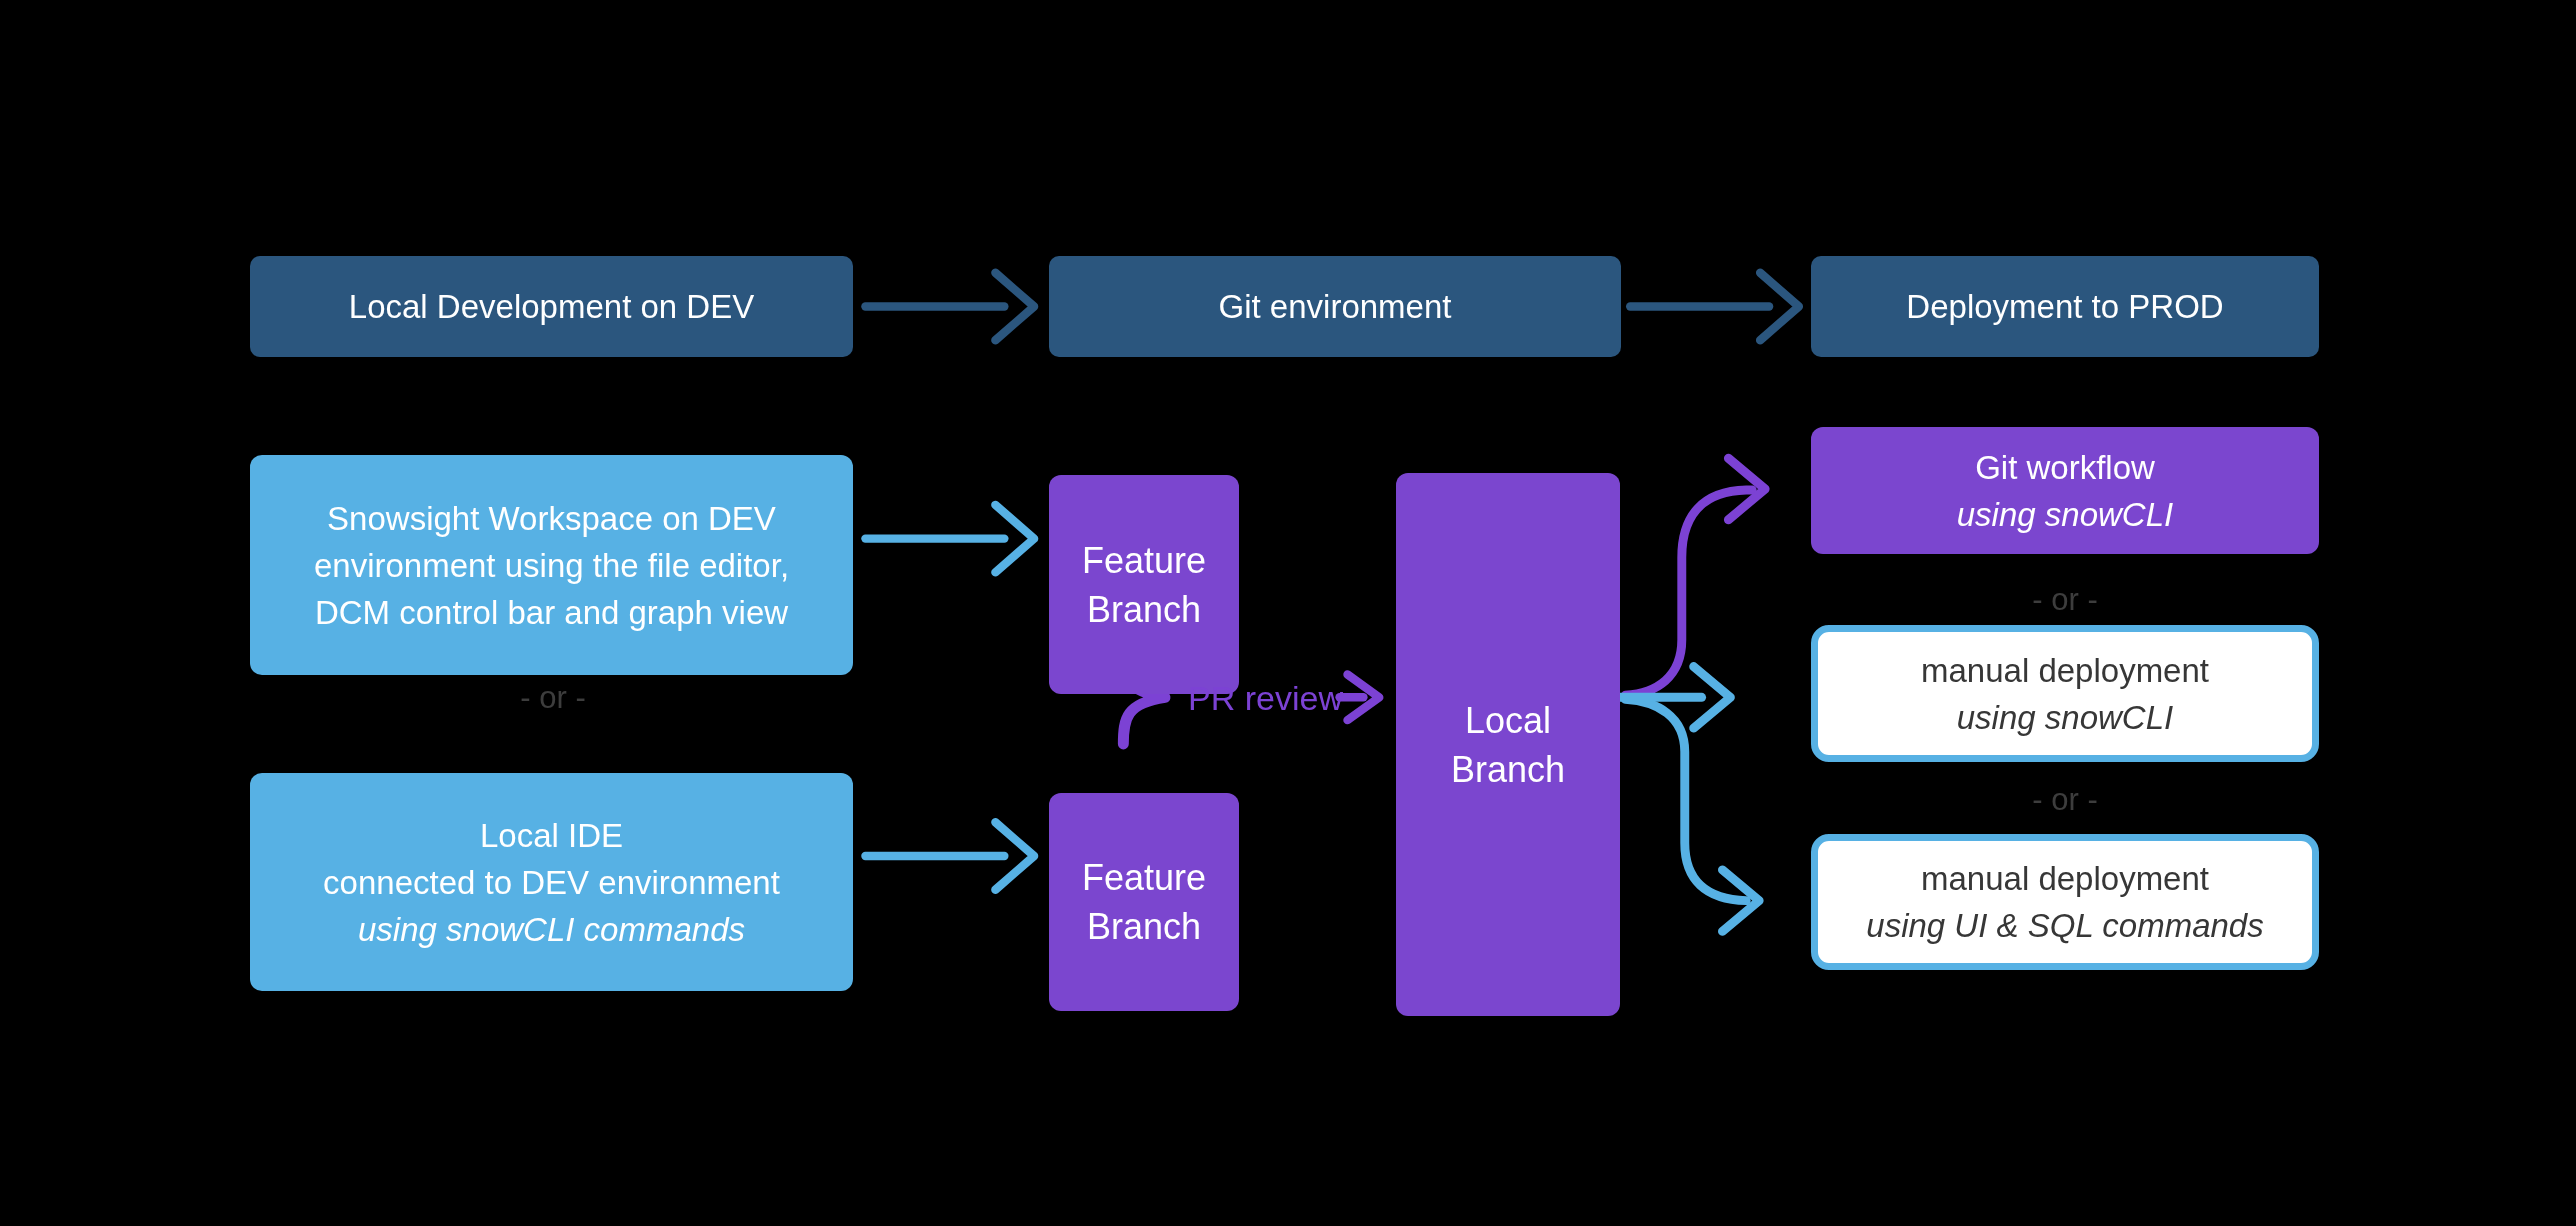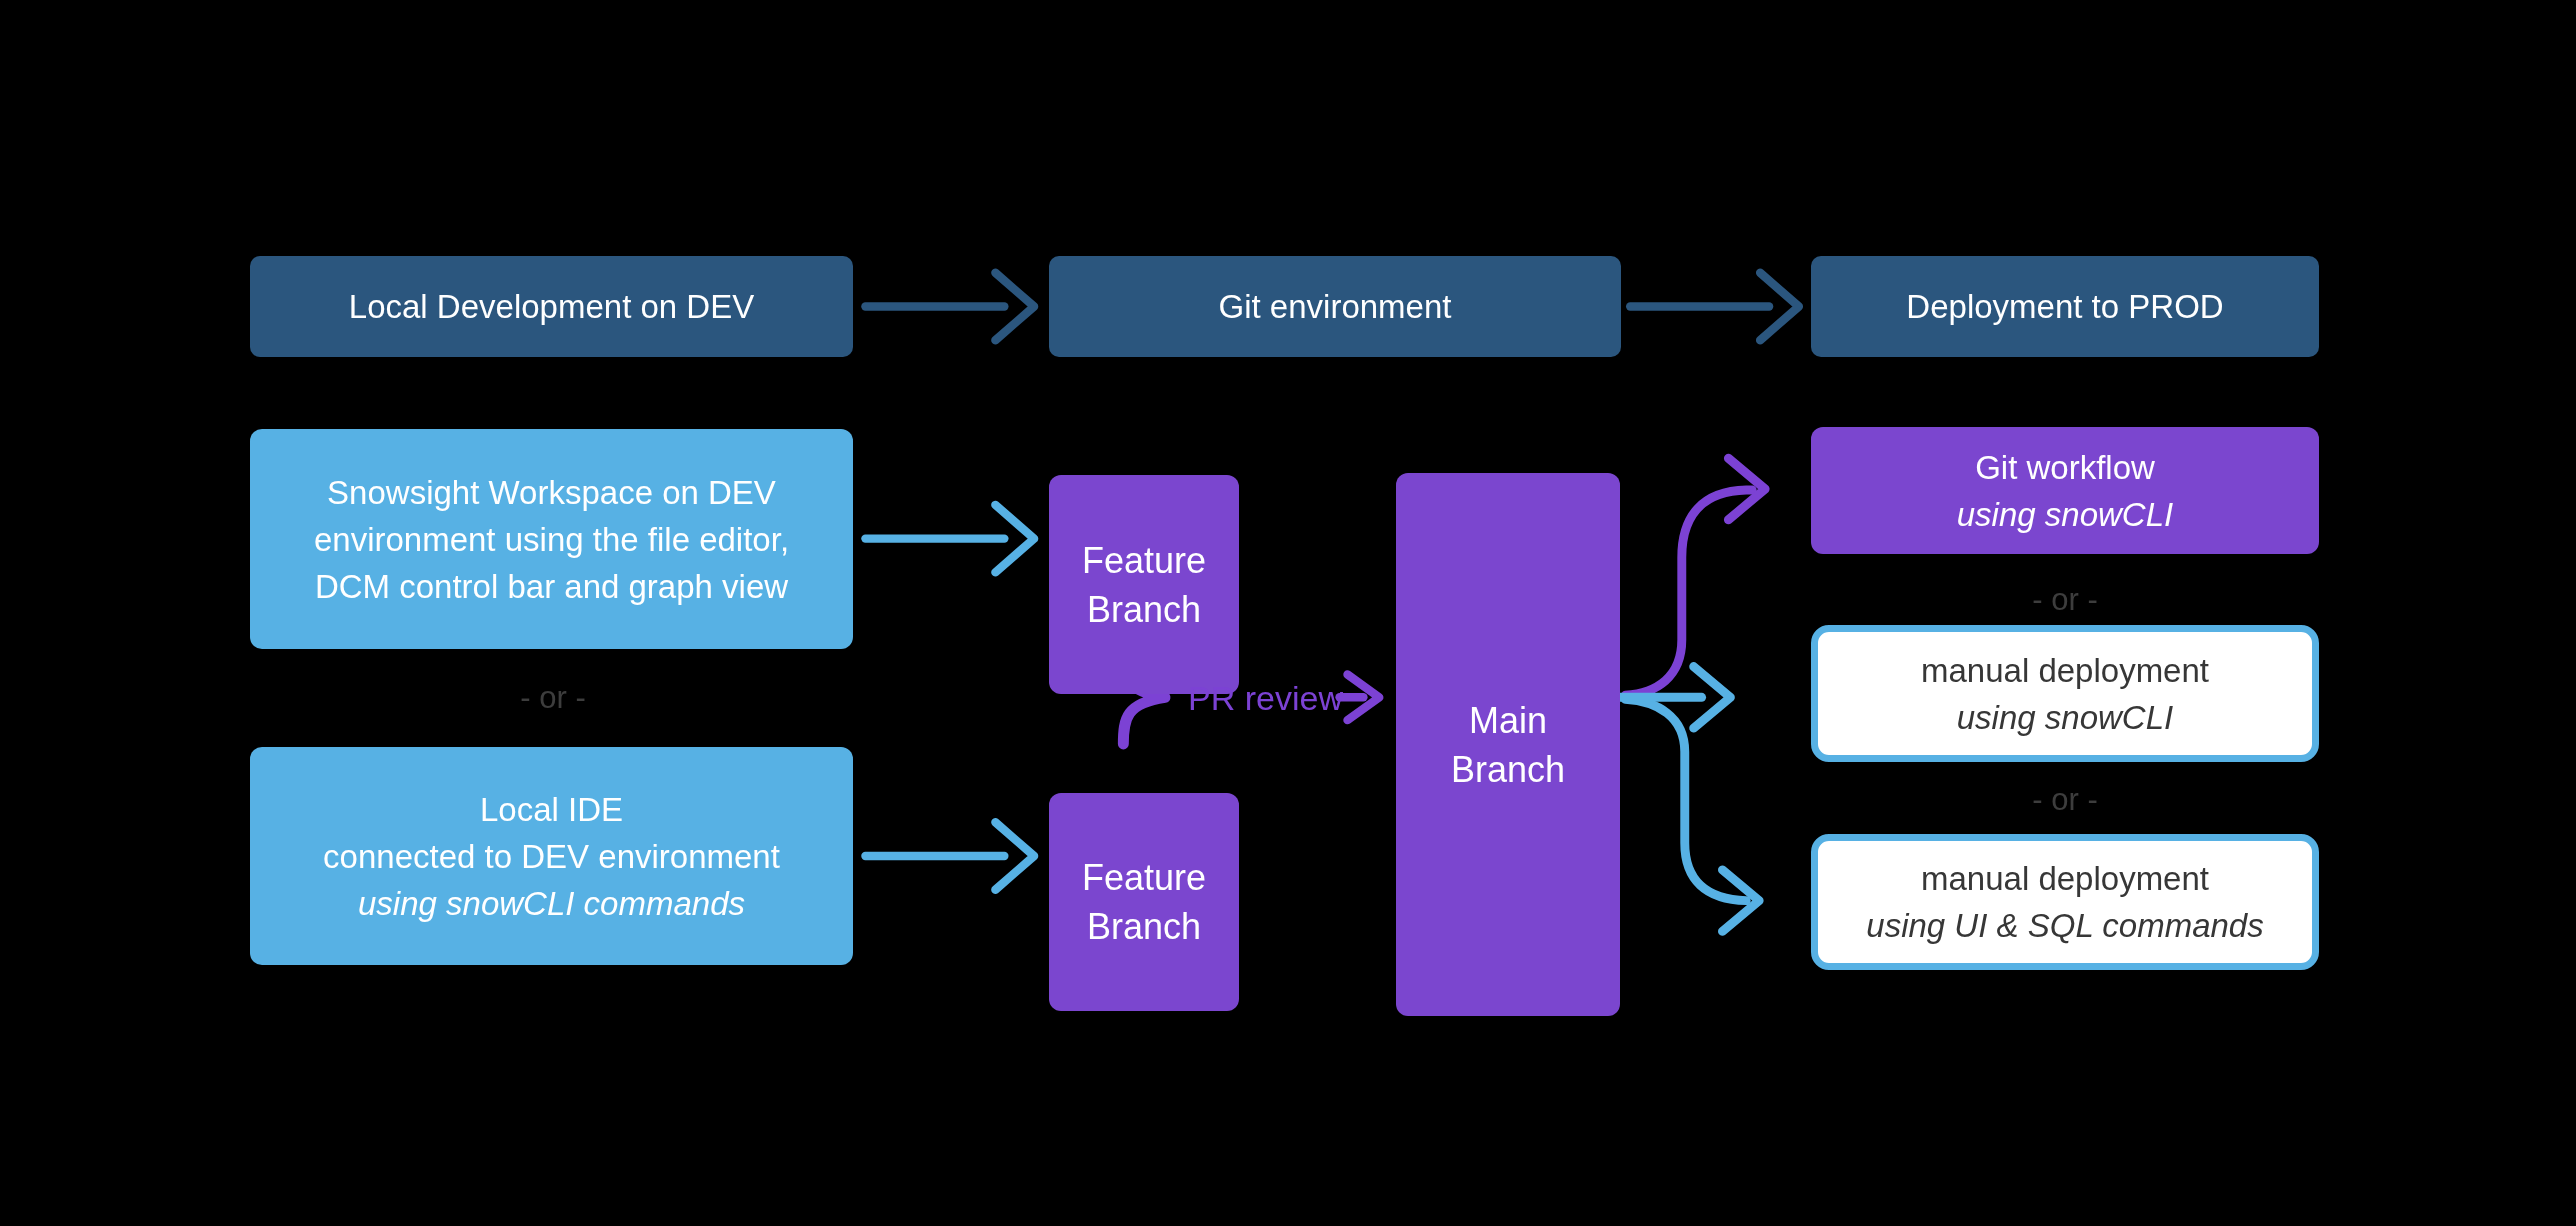--- a/index.html
+++ b/index.html
@@ -30,21 +30,21 @@
     flex-direction: column;
     align-items: center;
     justify-content: center;
     text-align: center;
     color: #ffffff;
     font-size: 33px;
     line-height: 47px;
     border-radius: 12px;
   }
   .dark   { background: #2b567e; border-radius: 10px; }
-  .light  { background: #57b1e4; }
+  .light  { background: #57b1e4; margin-top: 26px; }
   .purple { background: #7b46cf; }
   .white-box {
     background: #ffffff;
     border: 7px solid #57b1e4;
     border-radius: 18px;
     color: #373737;
   }
   .branch { font-size: 36px; line-height: 49px; margin-top: 46px; }
   .italic { font-style: italic; }
   .or-label {
@@ -156,21 +156,21 @@
     <div>Branch</div>
   </div>
   <div class="box purple branch n-fb-bottom">
     <div>Feature</div>
     <div>Branch</div>
   </div>
 
   <div class="pr-label">PR review</div>
 
   <div class="box purple branch n-main">
-    <div>Main</div>
+    <div>Local</div>
     <div>Branch</div>
   </div>
 
   <div class="box purple n-git-flow">
     <div>Git workflow</div>
     <div class="italic">using snowCLI</div>
   </div>
 
   <div class="or-label or-r1">- or -</div>
 

